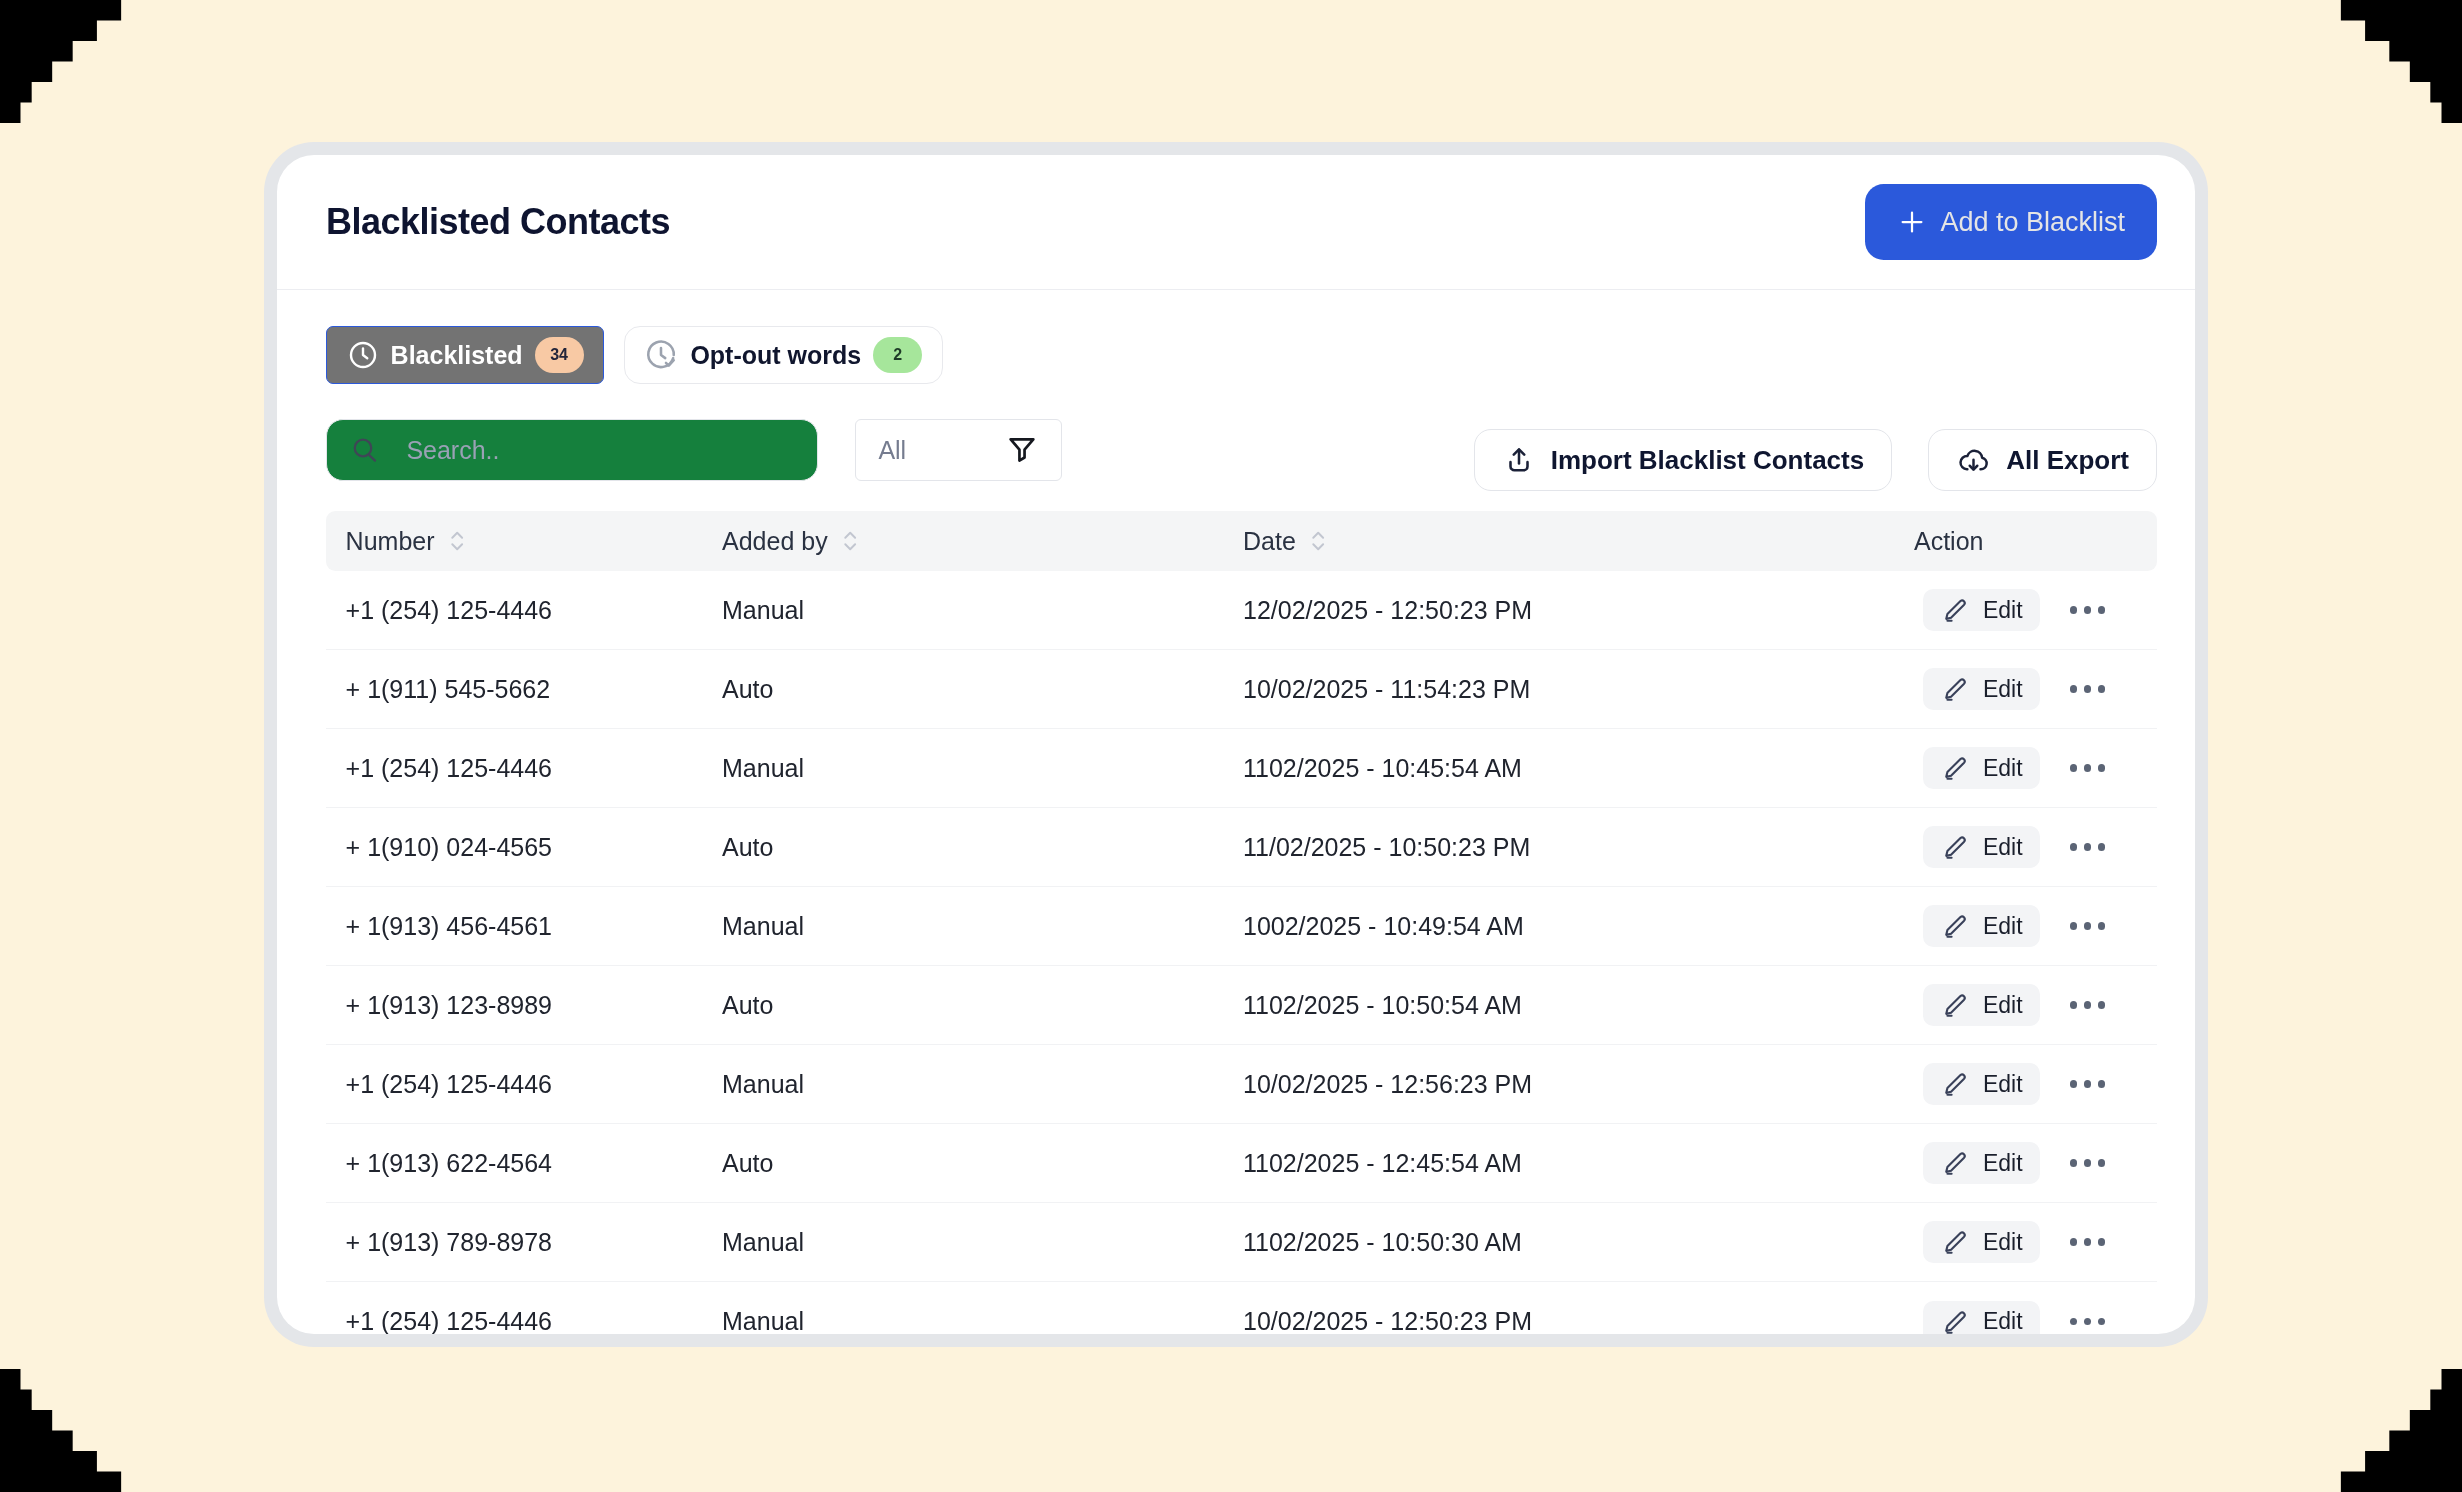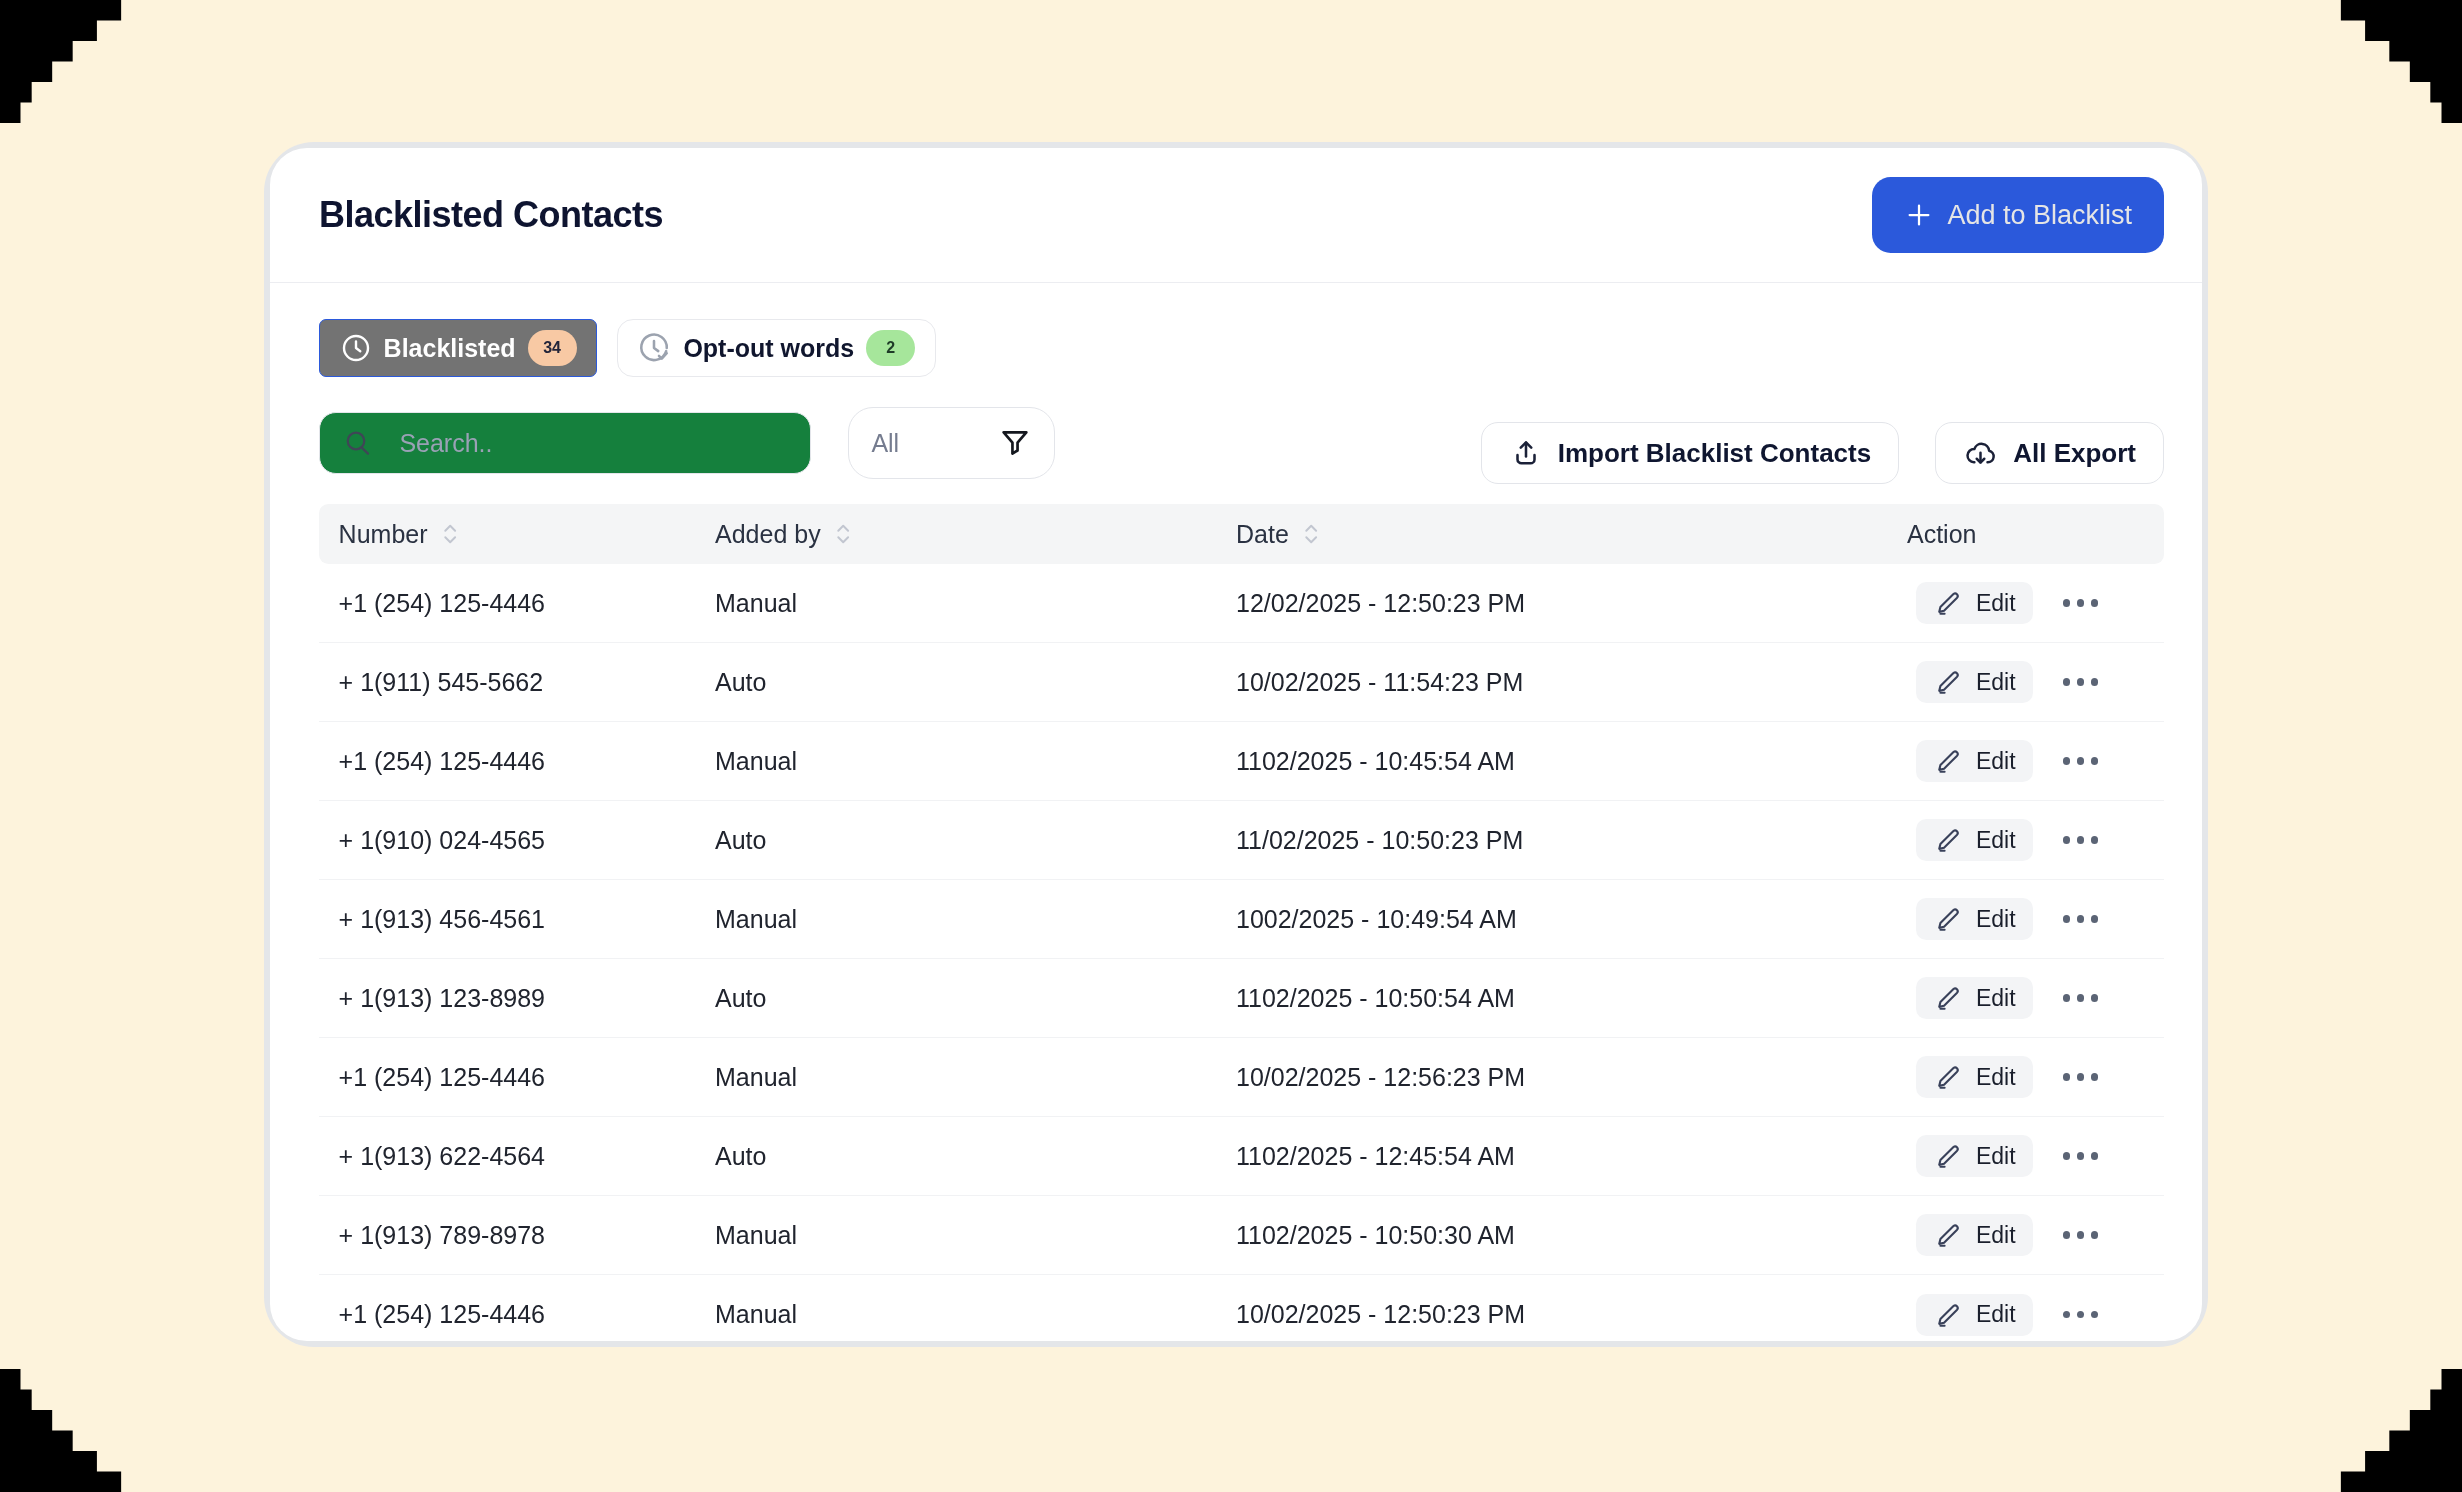--- a/index.html
+++ b/index.html
@@ -10,21 +10,21 @@
 
   .canvas { position:absolute; inset:0; background:#FDF3DC; }
 
   .px-corner { position:absolute; width:123px; height:123px; }
   .px-corner.tl { top:0; left:0; }
   .px-corner.tr { top:0; right:0; transform:scaleX(-1); }
   .px-corner.bl { bottom:0; left:0; transform:scaleY(-1); }
   .px-corner.br { bottom:0; right:0; transform:scale(-1,-1); }
 
   .frame { position:absolute; left:264px; top:142px; width:1944px; height:1205px;
-           background:#E4E6E9; border-radius:50px; padding:6px; }
+           background:#E4E6E9; border-radius:50px; padding:13px; }
 
   .card { width:100%; height:100%; background:#FFFFFF; border-radius:37px;
           overflow:hidden; display:flex; flex-direction:column; }
 
   .card-header { height:135px; flex:0 0 135px; display:flex; align-items:center;
                  justify-content:space-between; padding:0 38px 0 49px;
                  border-bottom:1.9px solid #ECEDF1; }
   .page-title { font-size:36px; font-weight:700; color:#0E1430; letter-spacing:-0.5px; }
 
   .btn-primary { display:flex; align-items:center; gap:13px; height:76px; padding:0 32px;
@@ -45,22 +45,22 @@
            font-size:16px; font-weight:600; }
   .badge.peach { background:#F8C9A4; color:#23253A; }
   .badge.green { background:#A6E69B; color:#1E3B27; }
 
   .toolbar { margin-top:35px; height:62px; display:flex; align-items:center; }
   .search-box { width:492px; height:62px; border:1.9px solid #E3E5EA; border-radius:17px;
                 display:flex; align-items:center; padding:0 22.4px; gap:25px; background:#15803d; }
   .search-box input { border:none; outline:none; flex:1; font-size:25px; color:#1F242E;
                       font-family:"Liberation Sans", sans-serif; background:transparent; }
   .search-box input::placeholder { color:#9AA1B5; }
-  .filter-box { width:207px; height:72px; margin-left:37px; border:1.9px solid #E3E5EA;
-                border-radius:25px; display:flex; align-items:center;
+  .filter-box { width:207px; height:62px; margin-left:37px; border:1.9px solid #E3E5EA;
+                border-radius:6px; display:flex; align-items:center;
                 justify-content:space-between; padding:0 22.4px; background:#FFF; cursor:pointer;text-align:center; }
   .filter-value { font-size:25px; color:#757C8F; }
   .toolbar-spacer { flex:1; }
   .btn-secondary { display:flex; align-items:center; gap:15px; height:62px; padding:0 27px;
                    background:#FFF; border:1.9px solid #E3E5EA; border-radius:17px;
                    font-size:26px; font-weight:600; color:#0F1630; cursor:pointer;
                    font-family:"Liberation Sans", sans-serif;margin-top:20px; }
   .btn-secondary + .btn-secondary { margin-left:36px; }
 
   .table { margin-top:30px; }

